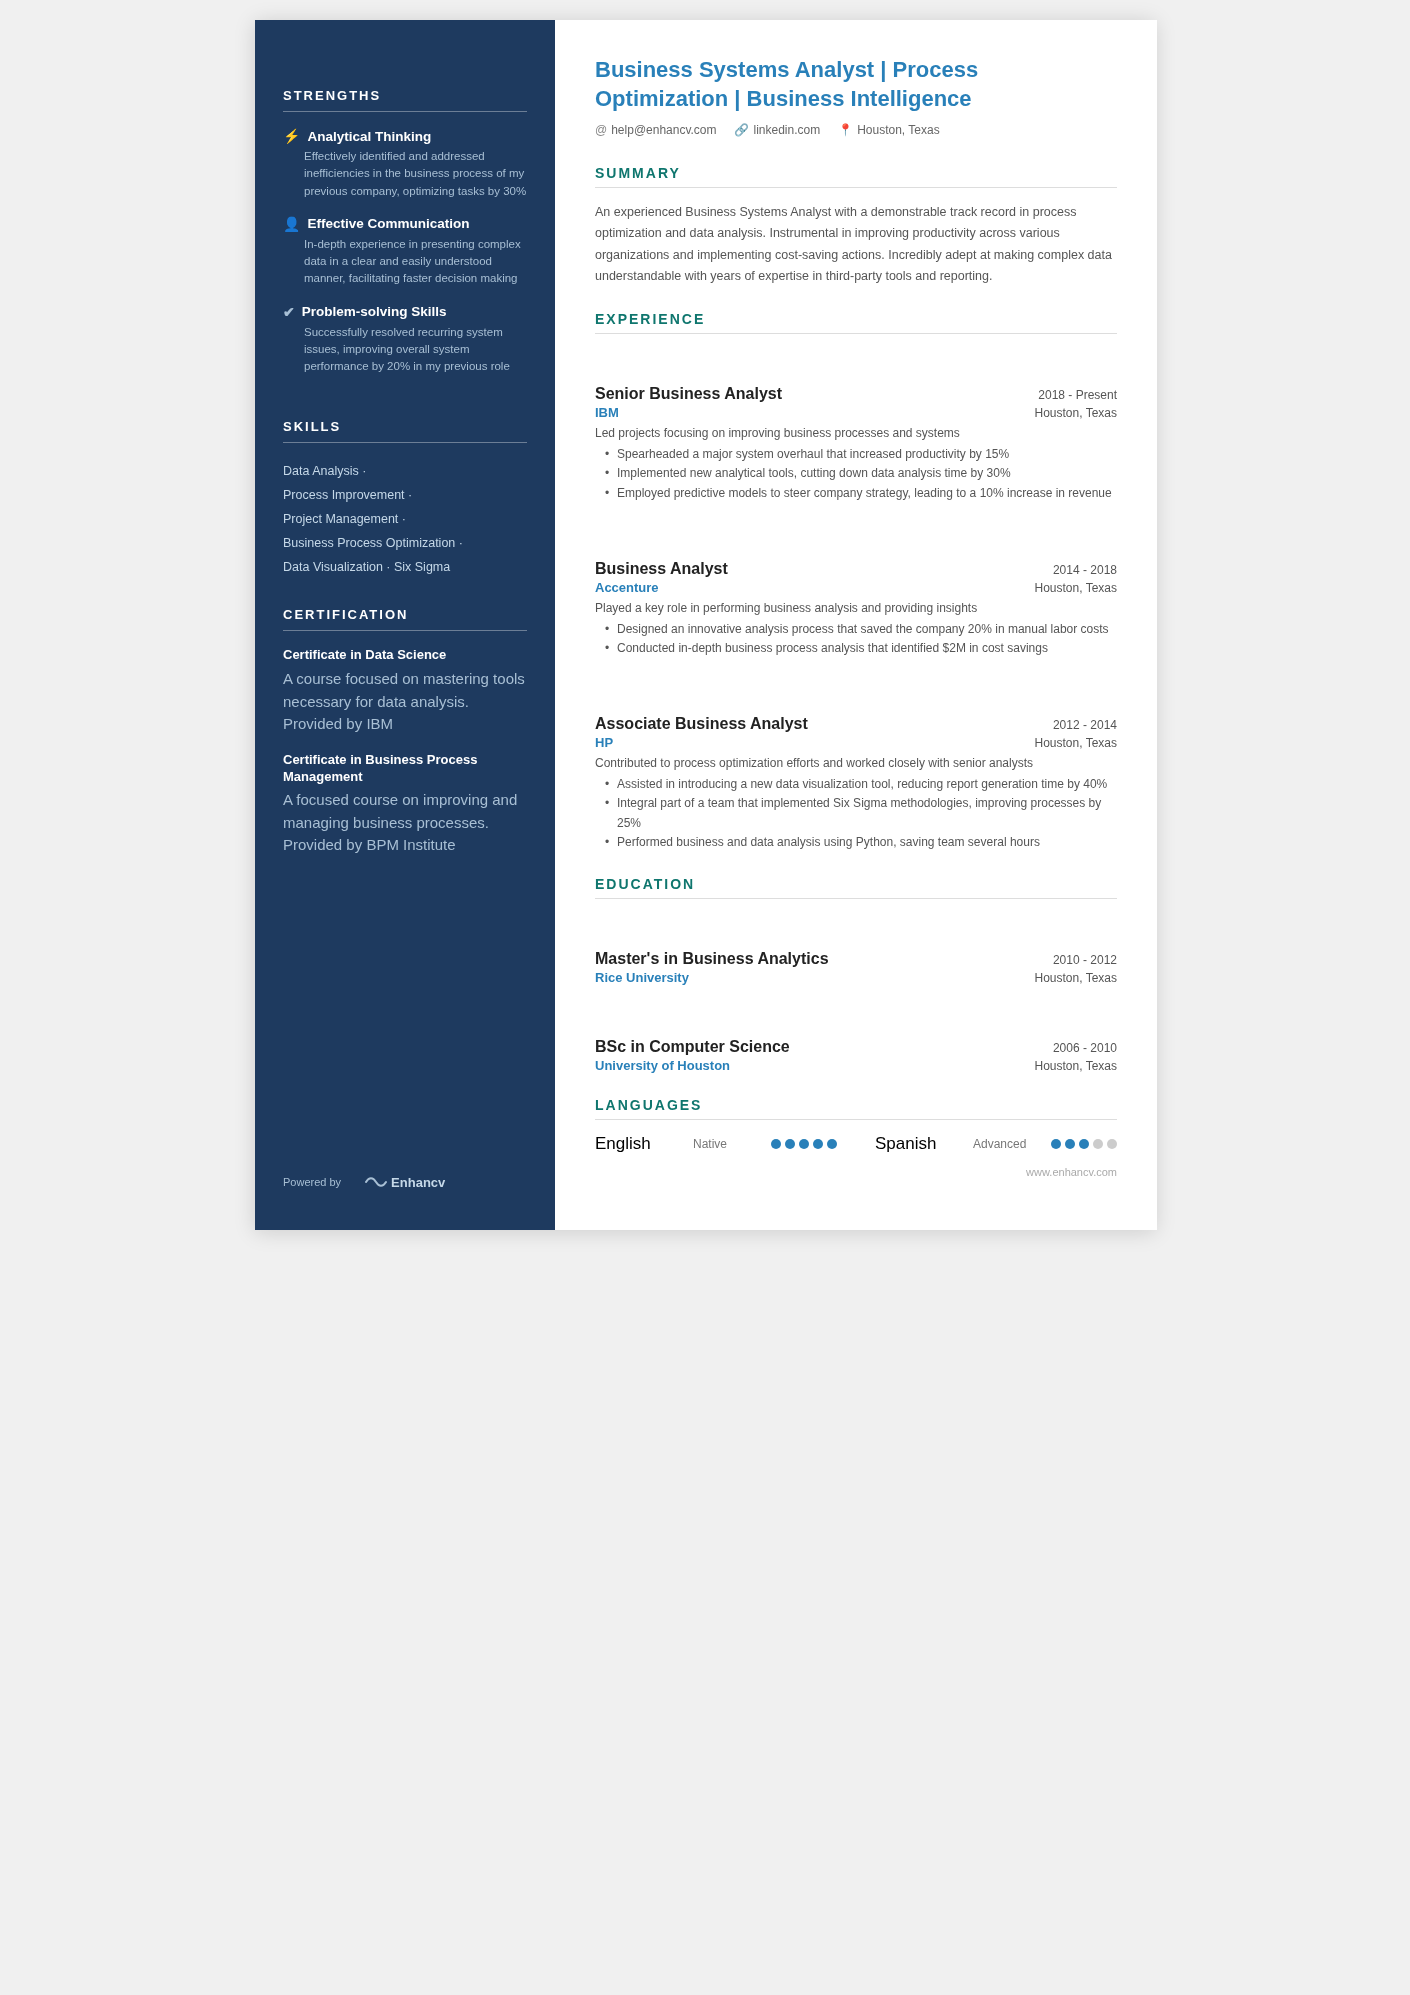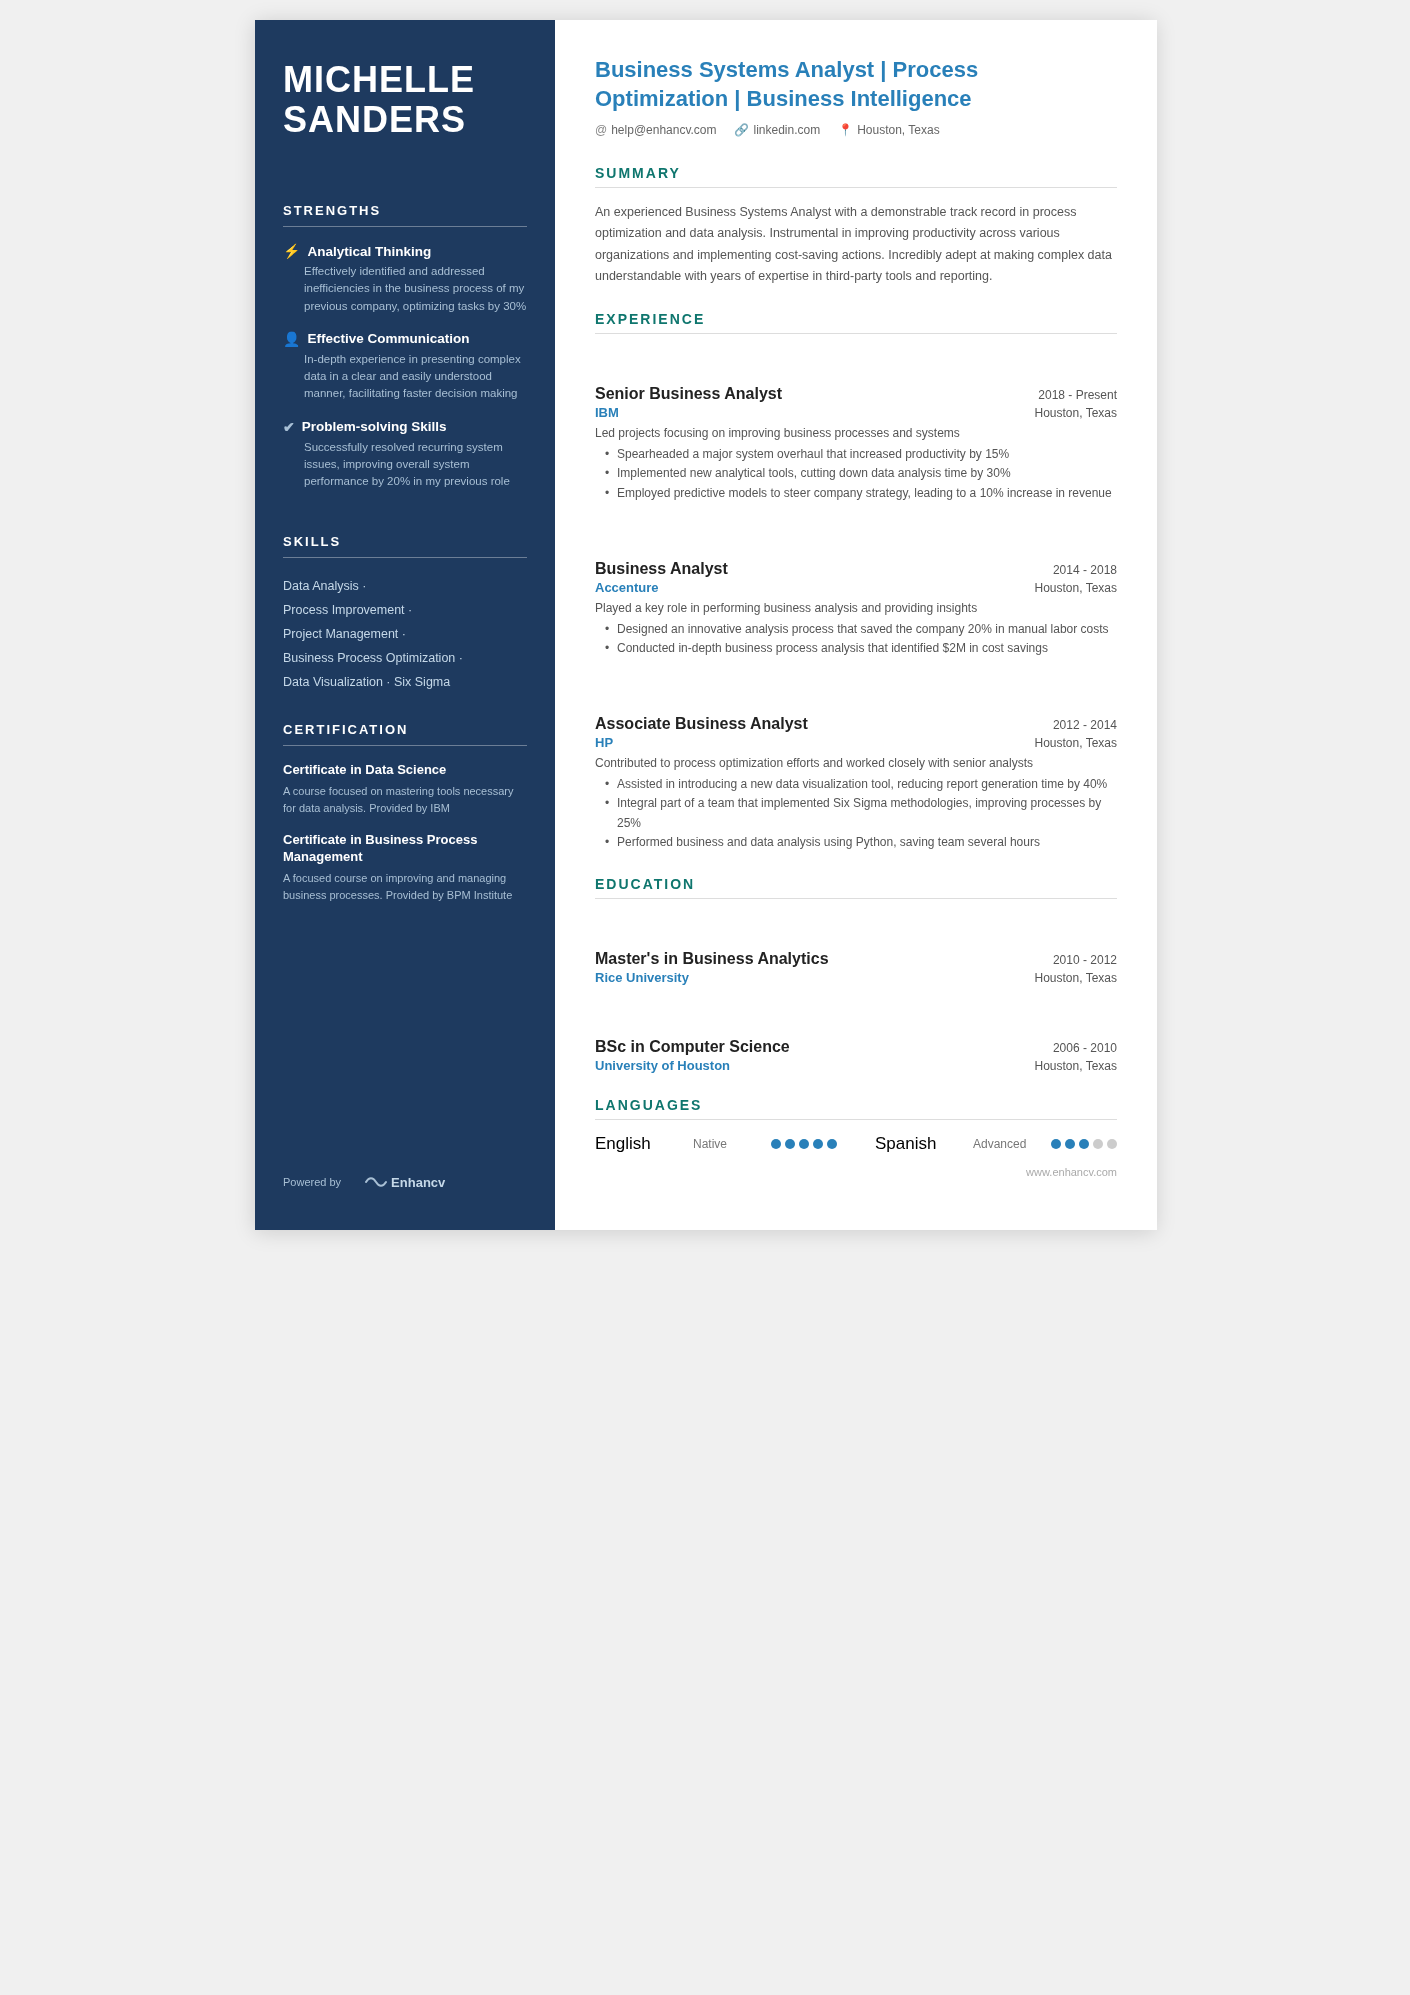--- a/index.html
+++ b/index.html
@@ -84,21 +84,21 @@
       margin-bottom: 16px;
     }
     .cert-title {
       font-size: 13px;
       font-weight: 600;
       color: white;
       margin-bottom: 4px;
       line-height: 1.3;
     }
     .cert-desc {
-      font-size: 11px;
+      font-size: 15px;
       color: #a8bfd4;
       line-height: 1.5;
     }
     .sidebar-footer {
       margin-top: auto;
       padding-top: 30px;
       display: flex;
       align-items: center;
       gap: 24px;
       font-size: 11px;
@@ -258,22 +258,20 @@
       font-size: 11px;
       color: #aaa;
     }
   </style>
 </head>
 <body>
 
 <div class="resume-wrapper">
 
   <div class="sidebar">
-    <div class="sidebar-name" style="white-space:pre-line;">MICHELLE
-SANDERS</div>
 
     <div class="sidebar-section-title">STRENGTHS</div>
     <hr class="sidebar-divider">
 
     <div>
       <div class="strength-item">
         <div class="strength-title">
           <span class="strength-icon">⚡</span>
           <span>Analytical Thinking</span>
         </div>

